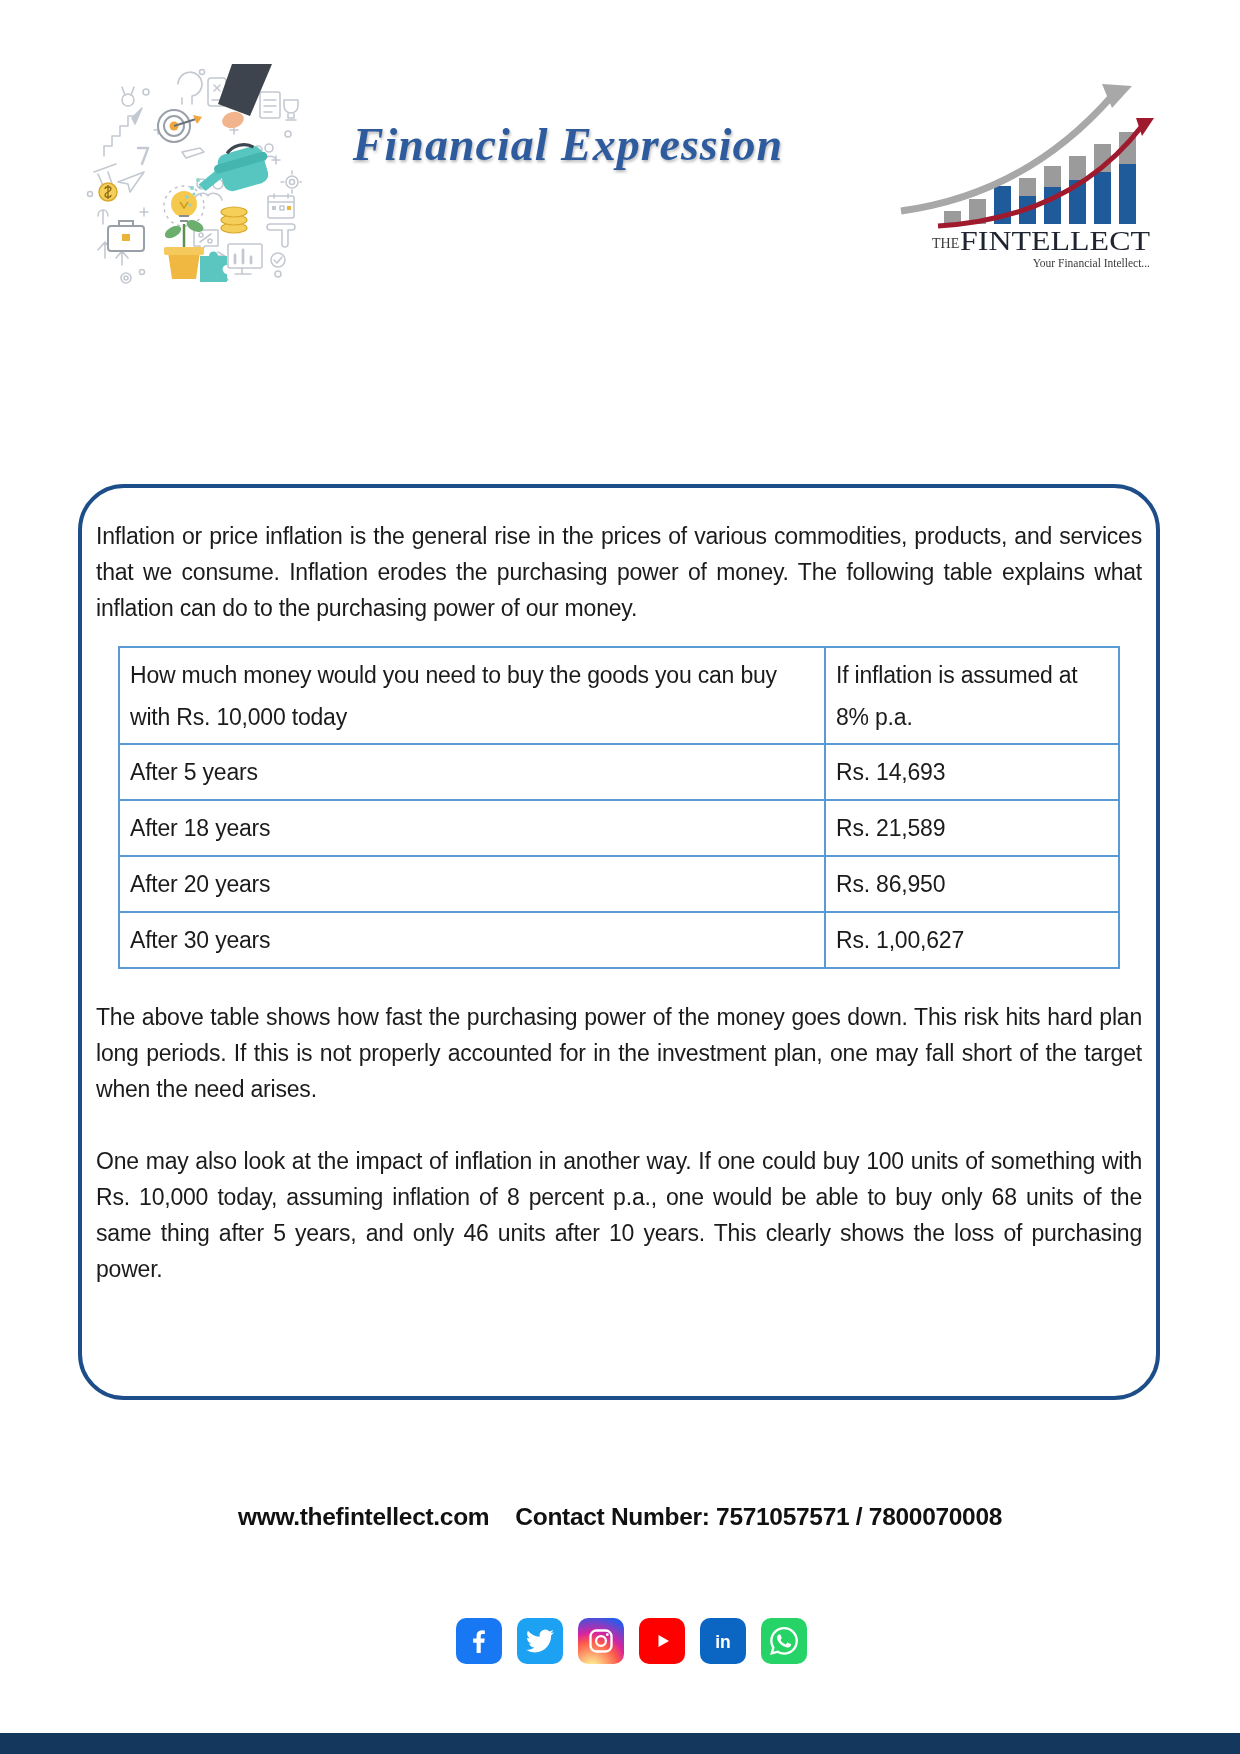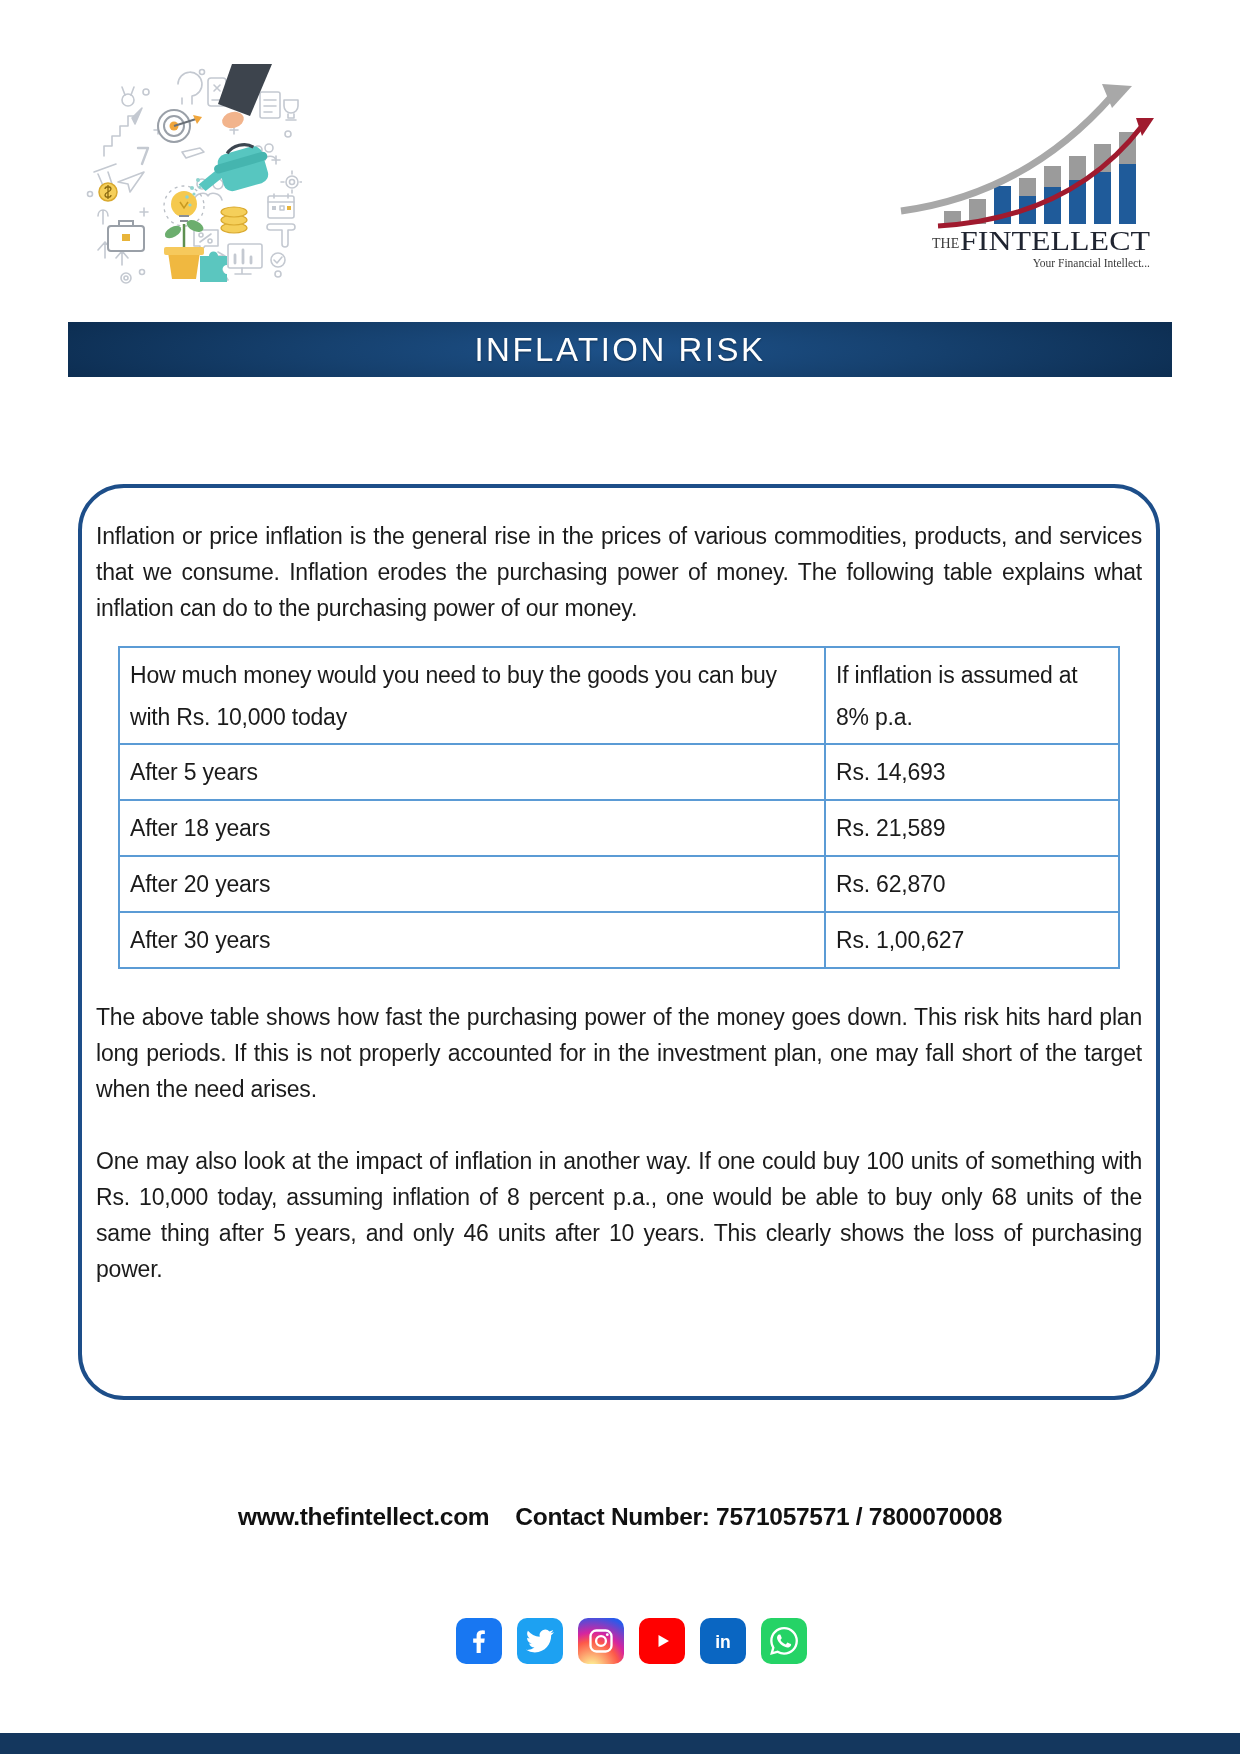--- a/index.html
+++ b/index.html
@@ -174,20 +174,21 @@
         <circle cx="110" cy="124" r="2"></circle>
         <circle cx="105" cy="133" r="1.8"></circle>
       <circle cx="112" cy="130" r="1.6"></circle>
         <circle cx="118" cy="123" r="1.6"></circle>
         <circle cx="108" cy="141" r="1.6"></circle>
     </g>
     <polygon points="150,0 190,0 168,52 136,40" fill="#3d444d"></polygon>
     <ellipse cx="151" cy="56" rx="11" ry="8" fill="#f2b48c" transform="rotate(-14 151 56)"></ellipse>
   </svg>
 
+  <div class="page-title">Financial Expression</div>
 
   <svg class="brand-logo" viewBox="0 0 264 202">
     <g>
       <rect x="48" y="135" width="17" height="13" fill="#9b9b9b"></rect>
       <rect x="73" y="123" width="17" height="25" fill="#9b9b9b"></rect>
       <rect x="98" y="110" width="17" height="38" fill="#1f5b9a"></rect>
       <rect x="123" y="102" width="17" height="18" fill="#9b9b9b"></rect>
       <rect x="123" y="120" width="17" height="28" fill="#1f5b9a"></rect>
       <rect x="148" y="90" width="17" height="21" fill="#9b9b9b"></rect>
       <rect x="148" y="111" width="17" height="37" fill="#1f5b9a"></rect>
@@ -200,44 +201,41 @@
     </g>
     <path d="M5 135 Q 130 118 216 20" fill="none" stroke="#a8a8a8" stroke-width="7"></path>
     <polygon points="206,8 236,10 216,32" fill="#a8a8a8"></polygon>
     <path d="M42 150 Q 175 142 246 50" fill="none" stroke="#a01a2e" stroke-width="5"></path>
     <polygon points="240,42 258,42 246,60" fill="#a01a2e"></polygon>
     <text x="36" y="172" font-family="Liberation Serif, serif" font-size="14" fill="#3a3a3a">THE</text>
     <text x="64" y="174" font-family="Liberation Serif, serif" font-size="28" fill="#1f2430" textLength="190" lengthAdjust="spacingAndGlyphs">FINTELLECT</text>
     <text x="254" y="191" text-anchor="end" font-family="Liberation Serif, serif" font-size="11.5" fill="#3a3a3a">Your Financial Intellect...</text>
   </svg>
 
-  <div class="banner">
-    <span class="banner-title">INFLATION RISK</span>
-  </div>
 
   <div class="content-box">
     <p class="para-intro">Inflation or price inflation is the general rise in the prices of various commodities, products, and services that we consume. Inflation erodes the purchasing power of money. The following table explains what inflation can do to the purchasing power of our money.</p>
 
     <table class="infl-table">
       <tbody>
           <tr>
         <th class="col-q">How much money would you need to buy the goods you can buy with Rs. 10,000 today</th>
         <th class="col-a">If inflation is assumed at 8% p.a.</th>
       </tr>
       <tr>
         <td>After 5 years</td>
         <td>Rs. 14,693</td>
       </tr>
       <tr>
         <td>After 18 years</td>
         <td>Rs. 21,589</td>
       </tr>
       <tr>
         <td>After 20 years</td>
-        <td>Rs. 62,870</td>
+        <td>Rs. 86,950</td>
       </tr>
       <tr>
         <td>After 30 years</td>
         <td>Rs. 1,00,627</td>
       </tr>
     </tbody>
       </table>
 
     <p class="para-after-table">The above table shows how fast the purchasing power of the money goes down. This risk hits hard plan long periods. If this is not properly accounted for in the investment plan, one may fall short of the target when the need arises.</p>
     <p class="para-units">One may also look at the impact of inflation in another way. If one could buy 100 units of something with Rs. 10,000 today, assuming inflation of 8 percent p.a., one would be able to buy only 68 units of the same thing after 5 years, and only 46 units after 10 years. This clearly shows the loss of purchasing power.</p>

